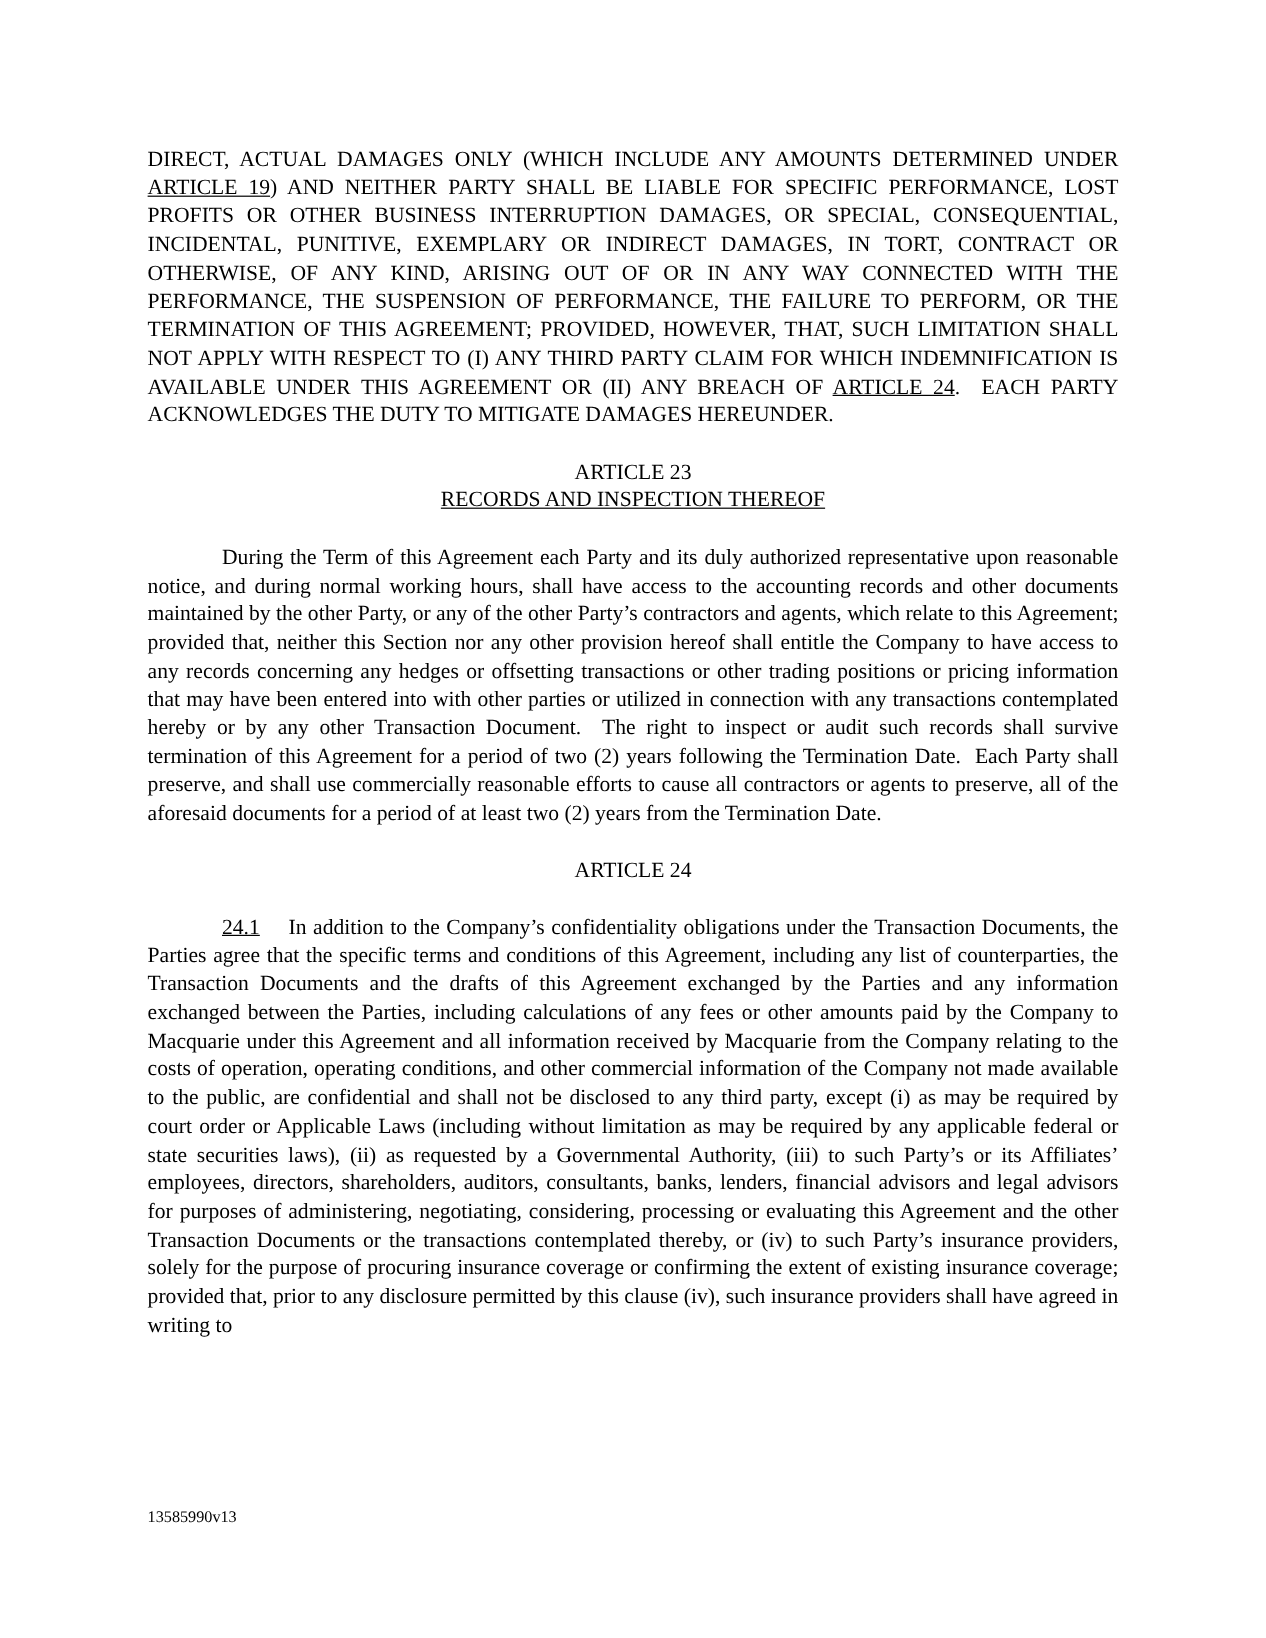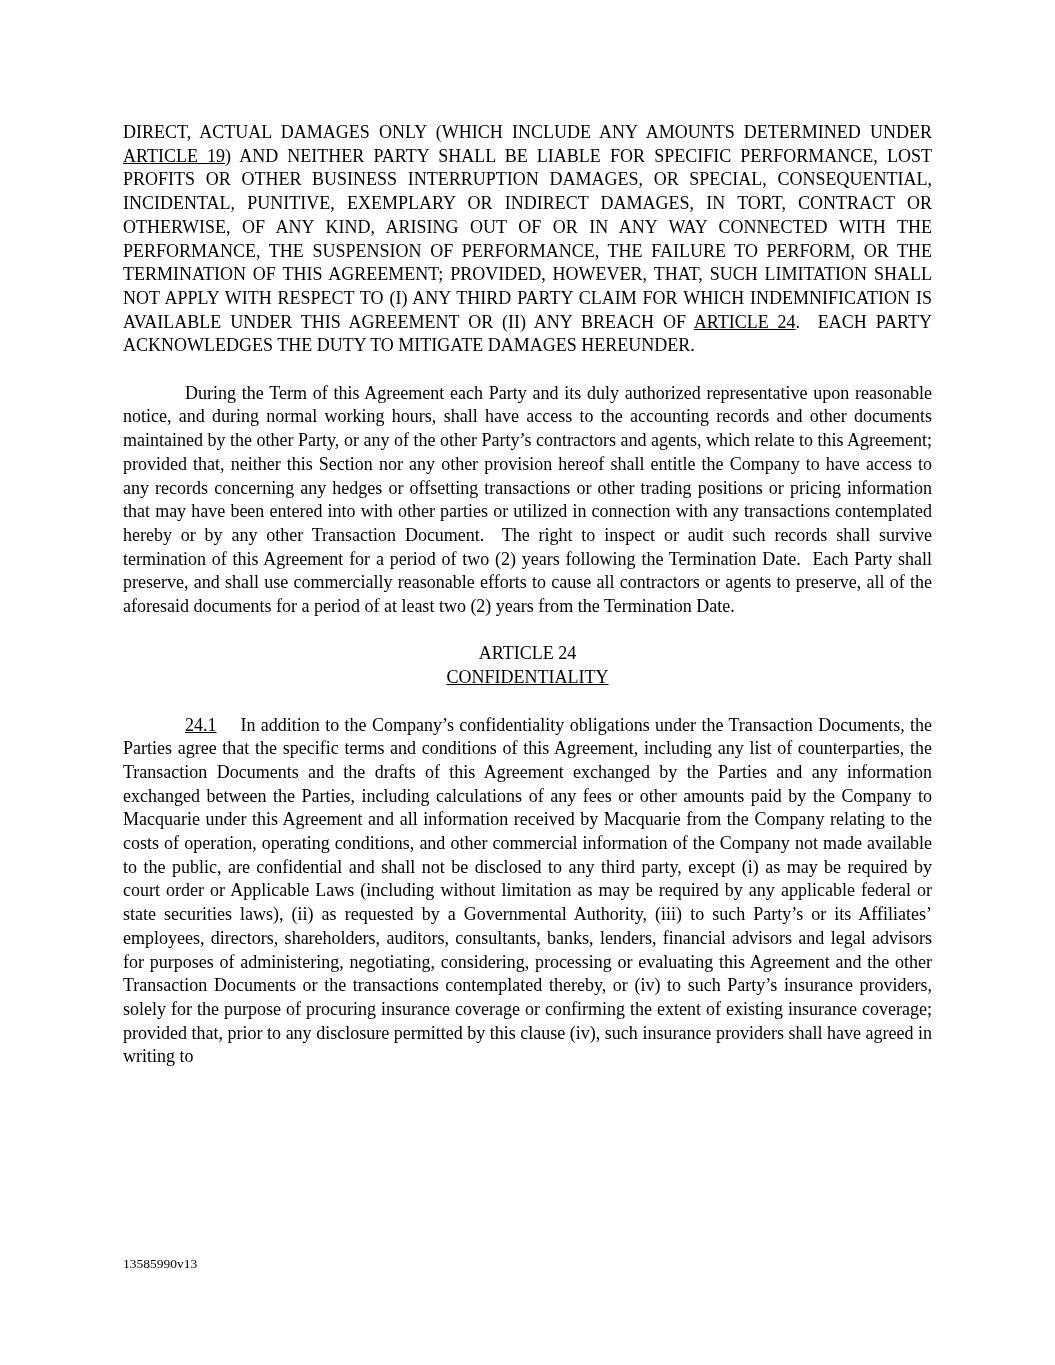--- a/index.html
+++ b/index.html
@@ -18,26 +18,29 @@
   .doc-id { position: absolute; left: 123px; top: 1256px; font-size: 13.5px; }
 </style>
 </head>
 <body>
 
 <div class="page">
   <div class="content">
 
     <p class="para"><span>DIRECT, ACTUAL DAMAGES ONLY (WHICH INCLUDE ANY AMOUNTS DETERMINED UNDER </span><span class="u">ARTICLE 19</span><span>) AND NEITHER PARTY SHALL BE LIABLE FOR SPECIFIC PERFORMANCE, LOST PROFITS OR OTHER BUSINESS INTERRUPTION DAMAGES, OR SPECIAL, CONSEQUENTIAL, INCIDENTAL, PUNITIVE, EXEMPLARY OR INDIRECT DAMAGES, IN TORT, CONTRACT OR OTHERWISE, OF ANY KIND, ARISING OUT OF OR IN ANY WAY CONNECTED WITH THE PERFORMANCE, THE SUSPENSION OF PERFORMANCE, THE FAILURE TO PERFORM, OR THE TERMINATION OF THIS AGREEMENT; PROVIDED, HOWEVER, THAT, SUCH LIMITATION SHALL NOT APPLY WITH RESPECT TO (I) ANY THIRD PARTY CLAIM FOR WHICH INDEMNIFICATION IS AVAILABLE UNDER THIS AGREEMENT OR (II) ANY BREACH OF </span><span class="u">ARTICLE 24</span><span>.&nbsp; EACH PARTY ACKNOWLEDGES THE DUTY TO MITIGATE DAMAGES HEREUNDER.</span></p>
 
+    <div class="heading">
+      <div>ARTICLE 23</div>
+      <div class="u">RECORDS AND INSPECTION THEREOF</div>
+    </div>
 
     <p class="para indent">During the Term of this Agreement each Party and its duly authorized representative upon reasonable notice, and during normal working hours, shall have access to the accounting records and other documents maintained by the other Party, or any of the other Party’s contractors and agents, which relate to this Agreement; provided that, neither this Section nor any other provision hereof shall entitle the Company to have access to any records concerning any hedges or offsetting transactions or other trading positions or pricing information that may have been entered into with other parties or utilized in connection with any transactions contemplated hereby or by any other Transaction Document.&nbsp; The right to inspect or audit such records shall survive termination of this Agreement for a period of two (2) years following the Termination Date.&nbsp; Each Party shall preserve, and shall use commercially reasonable efforts to cause all contractors or agents to preserve, all of the aforesaid documents for a period of at least two (2) years from the Termination Date.</p>
 
     <div class="heading">
       <div>ARTICLE 24</div>
-      <div class="u">CONFIDENTIALITY</div>
     </div>
 
     <p class="para indent"><span class="section-num">24.1</span><span>In addition to the Company’s confidentiality obligations under the Transaction Documents, the Parties agree that the specific terms and conditions of this Agreement, including any list of counterparties, the Transaction Documents and the drafts of this Agreement exchanged by the Parties and any information exchanged between the Parties, including calculations of any fees or other amounts paid by the Company to Macquarie under this Agreement and all information received by Macquarie from the Company relating to the costs of operation, operating conditions, and other commercial information of the Company not made available to the public, are confidential and shall not be disclosed to any third party, except (i) as may be required by court order or Applicable Laws (including without limitation as may be required by any applicable federal or state securities laws), (ii) as requested by a Governmental Authority, (iii) to such Party’s or its Affiliates’ employees, directors, shareholders, auditors, consultants, banks, lenders, financial advisors and legal advisors for purposes of administering, negotiating, considering, processing or evaluating this Agreement and the other Transaction Documents or the transactions contemplated thereby, or (iv) to such Party’s insurance providers, solely for the purpose of procuring insurance coverage or confirming the extent of existing insurance coverage; provided that, prior to any disclosure permitted by this clause (iv), such insurance providers shall have agreed in writing to</span></p>
 
   </div>
 
   <div class="doc-id">13585990v13</div>
 </div>
 
 </body></html>

